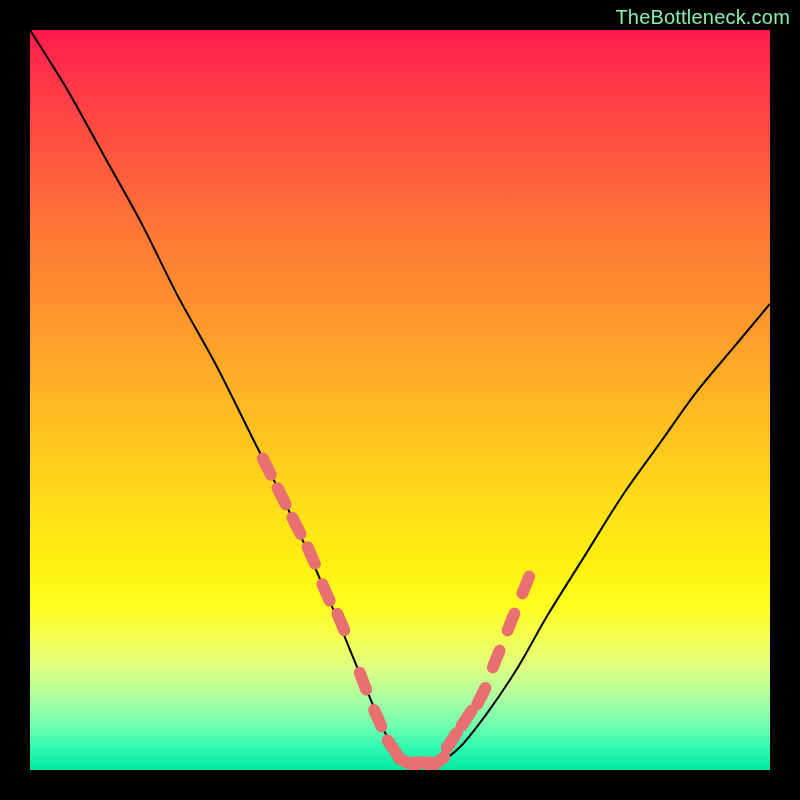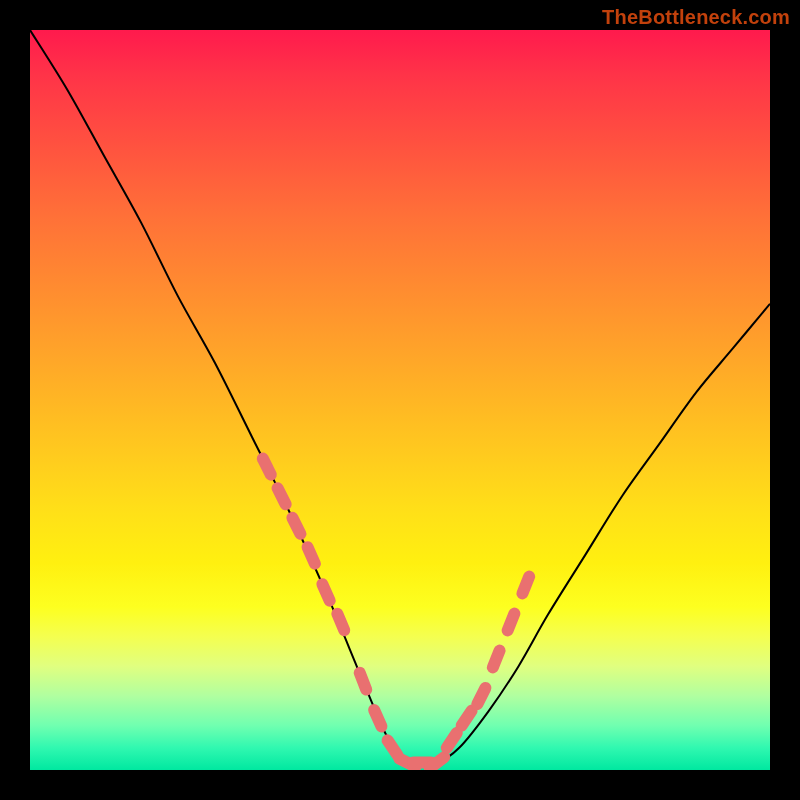--- a/index.html
+++ b/index.html
@@ -41,23 +41,23 @@
       #b0ffa0 90%,
       #70ffb0 94%,
       #30f8b0 97%,
       #00e8a0 100%
     );
   }
   .watermark {
     position: absolute;
     top: 6px;
     right: 10px;
-    color: #c2410c;
+    color: #86efac;
     font-size: 20px;
-    font-weight: 700;
+    font-weight: 400;
     letter-spacing: 0.2px;
   }
   svg.curve {
     position: absolute;
     left: 0;
     top: 0;
     width: 740px;
     height: 740px;
   }
 </style>

